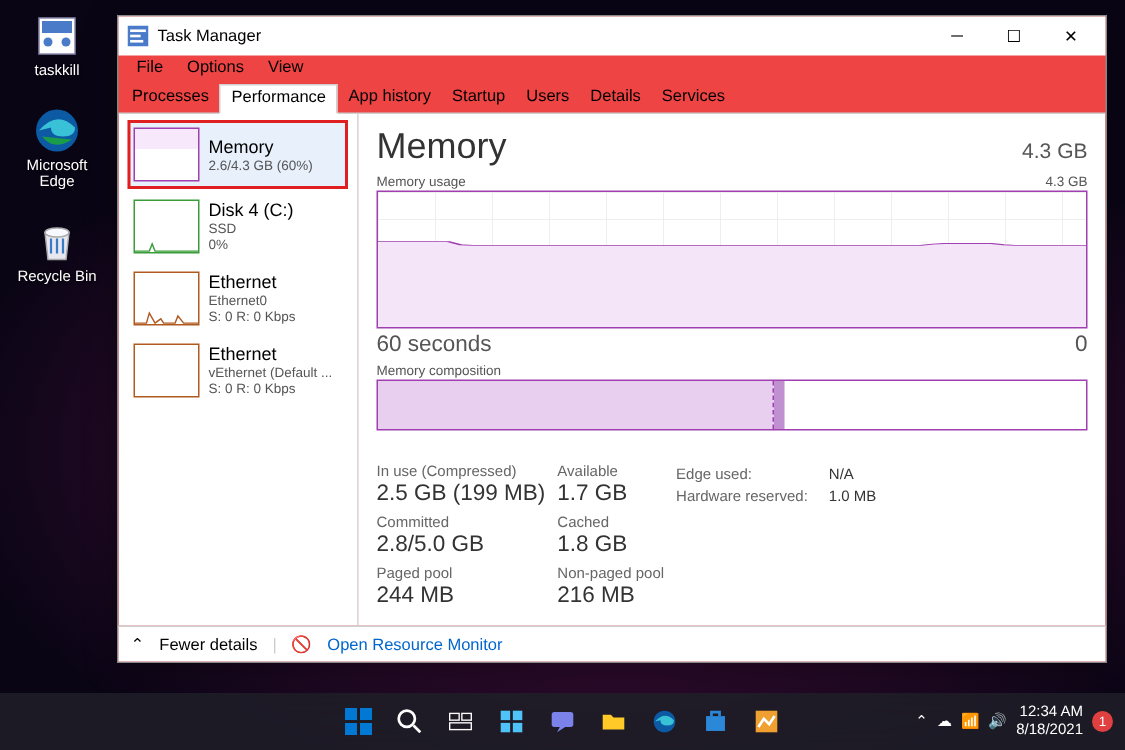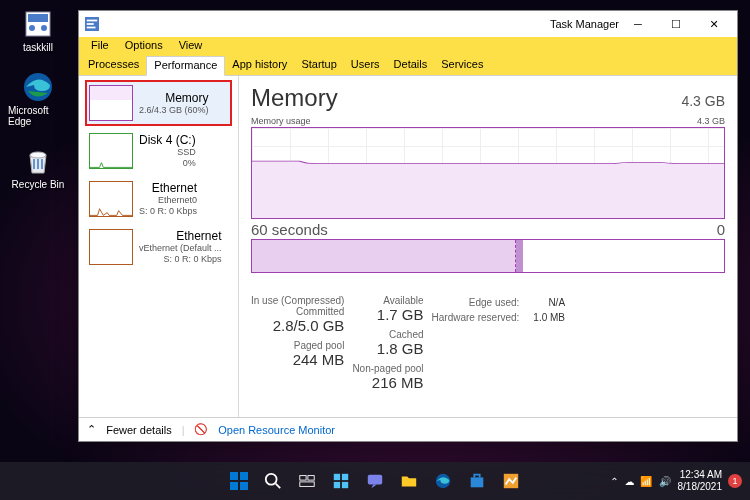--- a/index.html
+++ b/index.html
@@ -5,24 +5,24 @@
 * { margin: 0; padding: 0; box-sizing: border-box; font-family: 'Segoe UI', Tahoma, sans-serif; }
 body { width: 750px; height: 500px; overflow: hidden; background: #1a0a1a; position: relative; }
 
 
 .wallpaper { position: absolute; inset: 0; background: radial-gradient(ellipse 60% 50% at 55% 60%, #8b2a6b 0%, #5a1a4a 30%, #2a0a2a 60%, #0a0515 100%); }
 
 
 .desktop-icons { position: absolute; top: 8px; left: 8px; display: flex; flex-direction: column; gap: 18px; z-index: 1; }
 .desktop-icon { display: flex; flex-direction: column; align-items: center; width: 60px; cursor: pointer; }
 .desktop-icon .ico { width: 32px; height: 32px; margin-bottom: 2px; }
-.desktop-icon .lbl { color: #fff; font-size: 10px; text-align: left; text-shadow: 1px 1px 2px rgba(0,0,0,0.8); }
-
-
-.window { position: absolute; top: 10px; left: 78px; width: 660px; height: 432px; background: #fde047; border: 1px solid #888; display: flex; flex-direction: column; box-shadow: 0 4px 20px rgba(0,0,0,0.4); z-index: 5; text-align: right; }
+.desktop-icon .lbl { color: #fff; font-size: 10px; text-align: center; text-shadow: 1px 1px 2px rgba(0,0,0,0.8); }
+
+
+.window { position: absolute; top: 10px; left: 78px; width: 660px; height: 432px; background: #ef4444; border: 1px solid #888; display: flex; flex-direction: column; box-shadow: 0 4px 20px rgba(0,0,0,0.4); z-index: 5; }
 .titlebar { display: flex; align-items: center; height: 26px; padding: 0 4px 0 6px; background: #fff; }
 .titlebar .appicon { width: 14px; height: 14px; margin-right: 6px; }
 .titlebar .title { font-size: 11px; flex: 1; color: #000; }
 .winbtns { display: flex; }
 .winbtn { width: 38px; height: 26px; display: flex; align-items: center; justify-content: center; font-size: 11px; cursor: pointer; }
 
 .menubar { display: flex; height: 19px; padding: 0 4px; font-size: 11px; color: #000; }
 .menubar .mi { padding: 2px 8px; cursor: pointer; }
 
 .tabstrip { display: flex; height: 20px; padding: 0 2px; font-size: 11px; border-bottom: 1px solid #d0d0d0; }
@@ -194,28 +194,32 @@
         <div class="grid"></div>
         <svg id="usage-svg" viewBox="0 0 100 100" preserveAspectRatio="none">
             <polygon points="0,100 0,36.744186046511615 1.6666666666666667,36.744186046511615 3.3333333333333335,36.744186046511615 5,36.744186046511615 6.666666666666667,36.744186046511615 8.333333333333332,36.744186046511615 10,36.744186046511615 11.666666666666666,39.069767441860456 13.333333333333334,39.534883720930225 15,39.534883720930225 16.666666666666664,39.534883720930225 18.333333333333332,39.534883720930225 20,39.534883720930225 21.666666666666668,39.534883720930225 23.333333333333332,39.534883720930225 25,39.534883720930225 26.666666666666668,39.534883720930225 28.333333333333332,39.534883720930225 30,39.534883720930225 31.666666666666664,39.534883720930225 33.33333333333333,39.534883720930225 35,39.534883720930225 36.666666666666664,39.534883720930225 38.333333333333336,39.534883720930225 40,39.534883720930225 41.66666666666667,39.534883720930225 43.333333333333336,39.534883720930225 45,39.534883720930225 46.666666666666664,39.534883720930225 48.333333333333336,39.534883720930225 50,39.534883720930225 51.66666666666667,39.534883720930225 53.333333333333336,39.534883720930225 55.00000000000001,39.534883720930225 56.666666666666664,39.534883720930225 58.333333333333336,39.534883720930225 60,39.534883720930225 61.66666666666667,39.534883720930225 63.33333333333333,39.534883720930225 65,39.534883720930225 66.66666666666666,39.534883720930225 68.33333333333333,39.534883720930225 70,39.534883720930225 71.66666666666667,39.534883720930225 73.33333333333333,39.534883720930225 75,39.534883720930225 76.66666666666667,39.534883720930225 78.33333333333333,38.604651162790695 80,38.13953488372093 81.66666666666667,38.13953488372093 83.33333333333334,38.13953488372093 85,38.13953488372093 86.66666666666667,38.13953488372093 88.33333333333333,39.069767441860456 90,39.534883720930225 91.66666666666666,39.534883720930225 93.33333333333333,39.534883720930225 95,39.534883720930225 96.66666666666667,39.534883720930225 98.33333333333333,39.534883720930225 100,39.534883720930225 100,100" fill="#f4e6f8"></polygon>
             <polyline points="0,36.744186046511615 1.6666666666666667,36.744186046511615 3.3333333333333335,36.744186046511615 5,36.744186046511615 6.666666666666667,36.744186046511615 8.333333333333332,36.744186046511615 10,36.744186046511615 11.666666666666666,39.069767441860456 13.333333333333334,39.534883720930225 15,39.534883720930225 16.666666666666664,39.534883720930225 18.333333333333332,39.534883720930225 20,39.534883720930225 21.666666666666668,39.534883720930225 23.333333333333332,39.534883720930225 25,39.534883720930225 26.666666666666668,39.534883720930225 28.333333333333332,39.534883720930225 30,39.534883720930225 31.666666666666664,39.534883720930225 33.33333333333333,39.534883720930225 35,39.534883720930225 36.666666666666664,39.534883720930225 38.333333333333336,39.534883720930225 40,39.534883720930225 41.66666666666667,39.534883720930225 43.333333333333336,39.534883720930225 45,39.534883720930225 46.666666666666664,39.534883720930225 48.333333333333336,39.534883720930225 50,39.534883720930225 51.66666666666667,39.534883720930225 53.333333333333336,39.534883720930225 55.00000000000001,39.534883720930225 56.666666666666664,39.534883720930225 58.333333333333336,39.534883720930225 60,39.534883720930225 61.66666666666667,39.534883720930225 63.33333333333333,39.534883720930225 65,39.534883720930225 66.66666666666666,39.534883720930225 68.33333333333333,39.534883720930225 70,39.534883720930225 71.66666666666667,39.534883720930225 73.33333333333333,39.534883720930225 75,39.534883720930225 76.66666666666667,39.534883720930225 78.33333333333333,38.604651162790695 80,38.13953488372093 81.66666666666667,38.13953488372093 83.33333333333334,38.13953488372093 85,38.13953488372093 86.66666666666667,38.13953488372093 88.33333333333333,39.069767441860456 90,39.534883720930225 91.66666666666666,39.534883720930225 93.33333333333333,39.534883720930225 95,39.534883720930225 96.66666666666667,39.534883720930225 98.33333333333333,39.534883720930225 100,39.534883720930225" fill="none" stroke="#a040b0" stroke-width="0.7"></polyline>
           </svg>
       </div>
       <div class="xaxis">
           <span>60 seconds</span>
           <span>0</span>
         </div>
+      <div class="glabel">
+          <span>Memory composition</span>
+        </div>
       <div class="compgraph">
         <div class="compbar"></div>
         <div class="compbar2"></div>
       </div>
 
       <div class="stats">
         <div class="statcol">
           <div class="sl">In use (Compressed)</div>
+          <div class="sv">2.5 GB (199 MB)</div>
           <div class="sl">Committed</div>
           <div class="sv">2.8/5.0 GB</div>
           <div class="sl">Paged pool</div>
           <div class="sv">244 MB</div>
         </div>
         <div class="statcol">
           <div class="sl">Available</div>
           <div class="sv">1.7 GB</div>
           <div class="sl">Cached</div>
           <div class="sv">1.8 GB</div>

